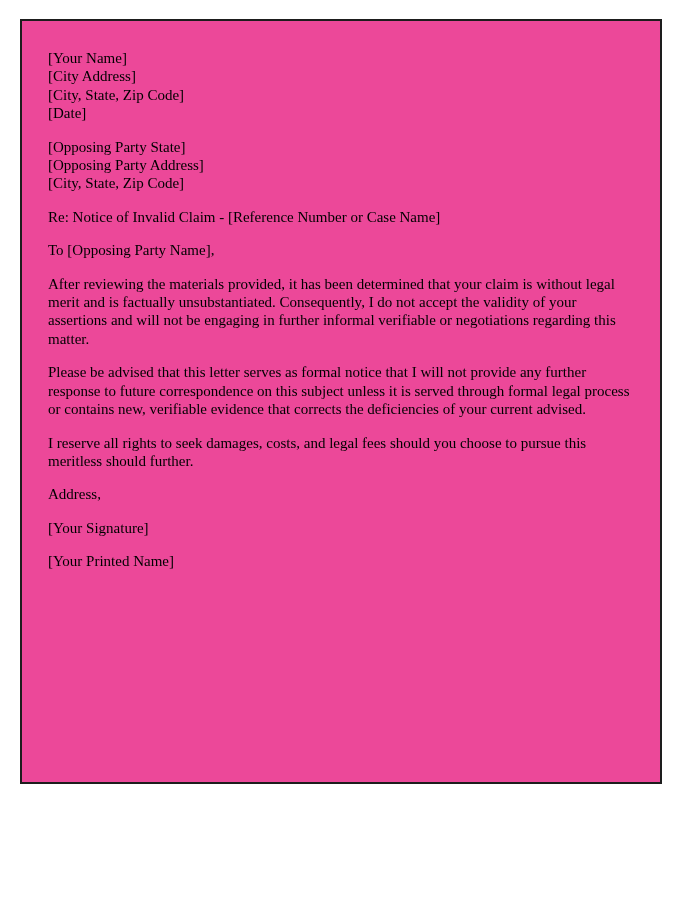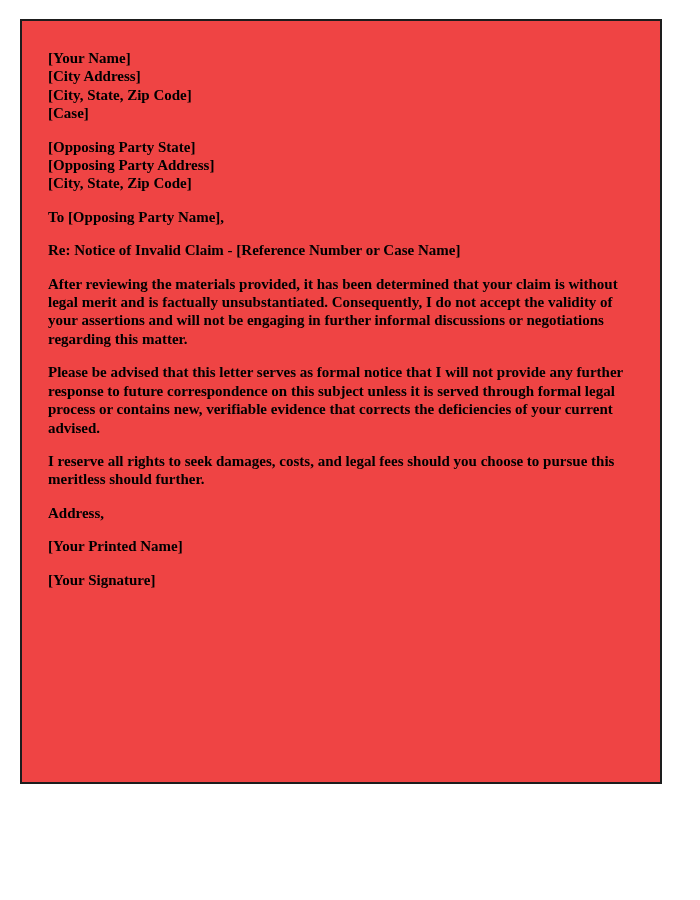--- a/index.html
+++ b/index.html
@@ -15,24 +15,23 @@
     color: #000000;
   }
   .page-frame {
     position: absolute;
     left: 20px;
     top: 19px;
     width: 642px;
     height: 765px;
     box-sizing: border-box;
     border: 2px solid #1d1d1d;
-    background: #ef4444;
+    background: #ec4899;
     padding: 13px 26px 20px 26px;
     overflow: hidden;
-    font-weight: bold;
   }
   .letter-body {
     font-size: 15px;
     line-height: 18.4px;
   }
   .letter-body p {
     margin: 15px 0;
   }
   .addr-line {
     margin: 0;
@@ -44,37 +43,37 @@
 </head>
 <body>
 
 <div class="page-frame">
   <div class="letter-body">
 
     <div class="block">
       <div class="addr-line">[Your Name]</div>
       <div class="addr-line">[City Address]</div>
       <div class="addr-line">[City, State, Zip Code]</div>
-      <div class="addr-line">[Case]</div>
+      <div class="addr-line">[Date]</div>
     </div>
 
     <div class="block">
       <div class="addr-line">[Opposing Party State]</div>
       <div class="addr-line">[Opposing Party Address]</div>
       <div class="addr-line">[City, State, Zip Code]</div>
     </div>
 
+    <p>Re: Notice of Invalid Claim - [Reference Number or Case Name]</p>
+
     <p>To [Opposing Party Name],</p>
 
-    <p>Re: Notice of Invalid Claim - [Reference Number or Case Name]</p>
-
-    <p>After reviewing the materials provided, it has been determined that your claim is without legal merit and is factually unsubstantiated. Consequently, I do not accept the validity of your assertions and will not be engaging in further informal discussions or negotiations regarding this matter.</p>
+    <p>After reviewing the materials provided, it has been determined that your claim is without legal merit and is factually unsubstantiated. Consequently, I do not accept the validity of your assertions and will not be engaging in further informal verifiable or negotiations regarding this matter.</p>
     <p>Please be advised that this letter serves as formal notice that I will not provide any further response to future correspondence on this subject unless it is served through formal legal process or contains new, verifiable evidence that corrects the deficiencies of your current advised.</p>
     <p>I reserve all rights to seek damages, costs, and legal fees should you choose to pursue this meritless should further.</p>
 
     <p>Address,</p>
 
+    <p>[Your Signature]</p>
+
     <p>[Your Printed Name]</p>
-
-    <p>[Your Signature]</p>
 
   </div>
 </div>
 
 </body></html>

